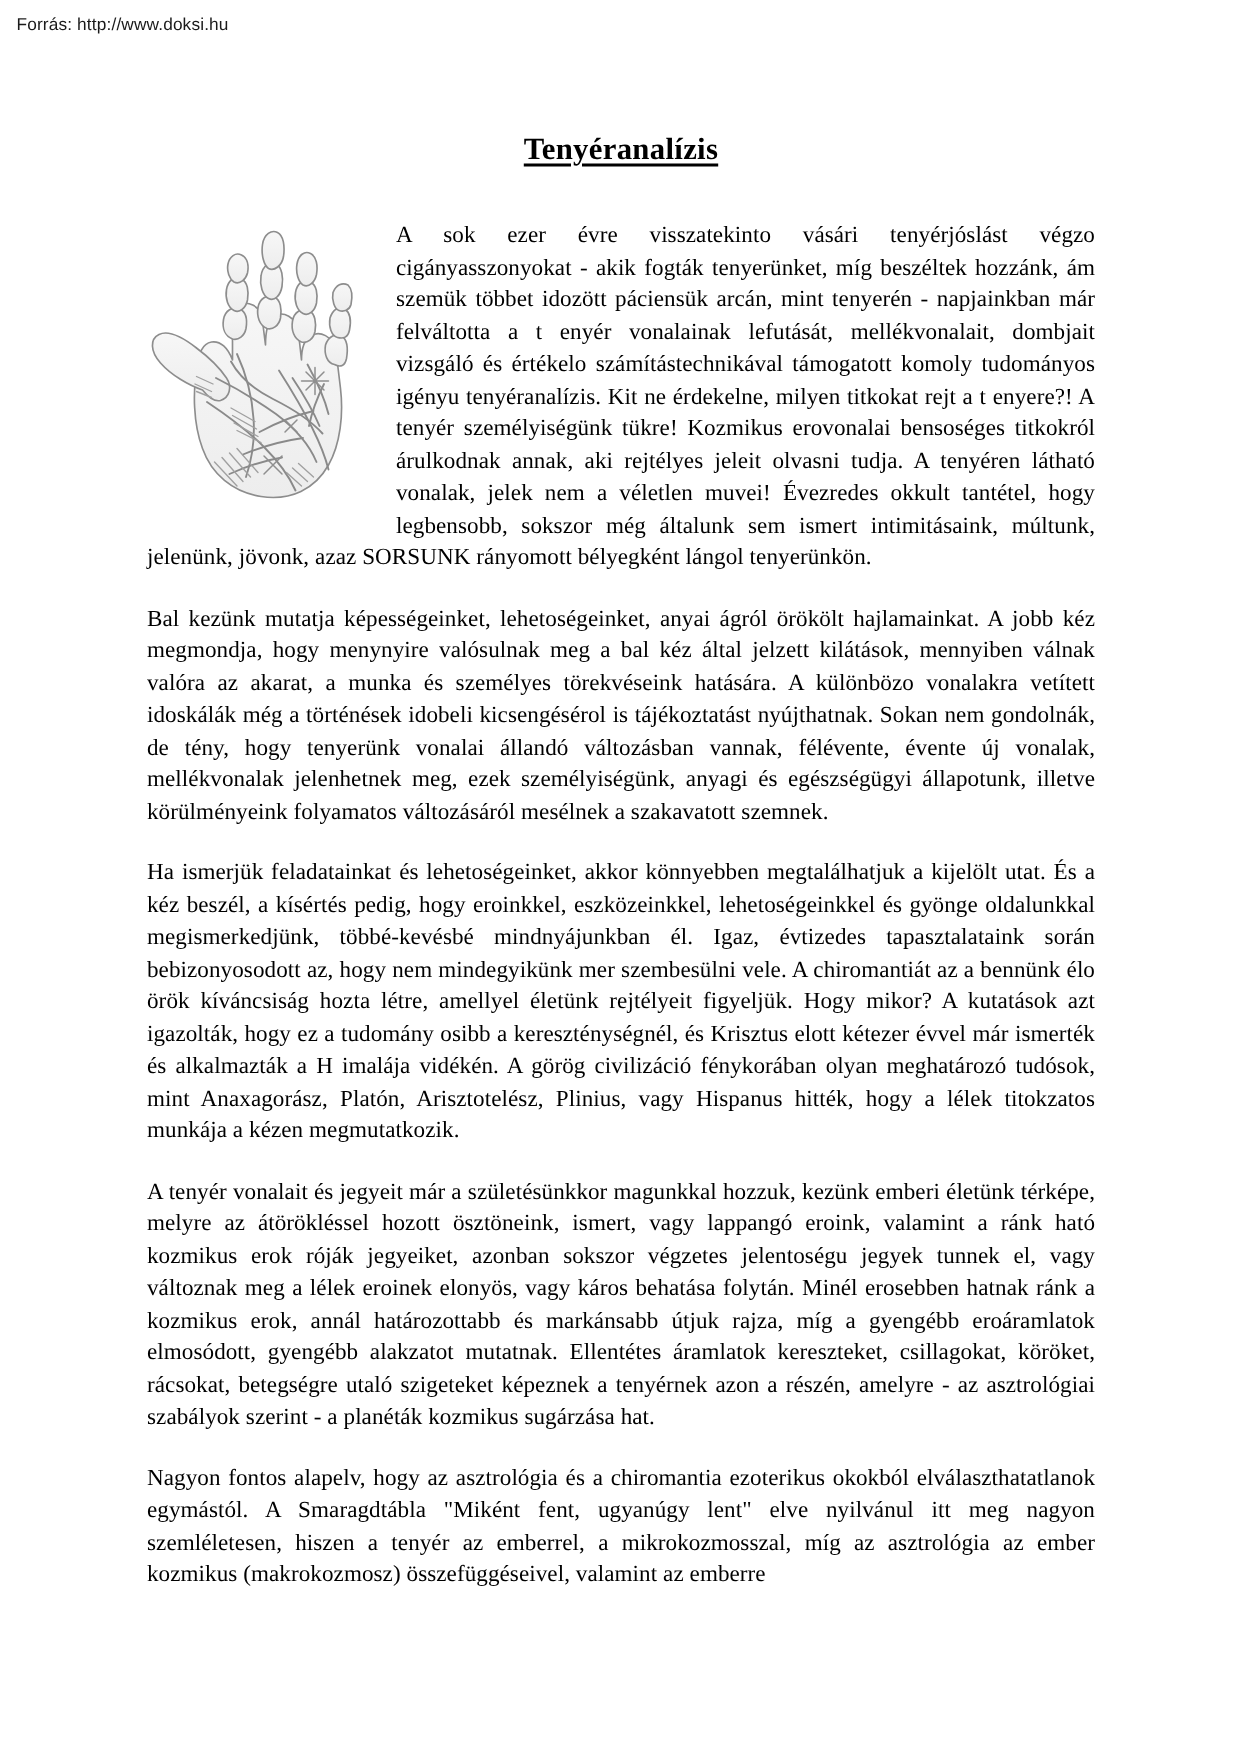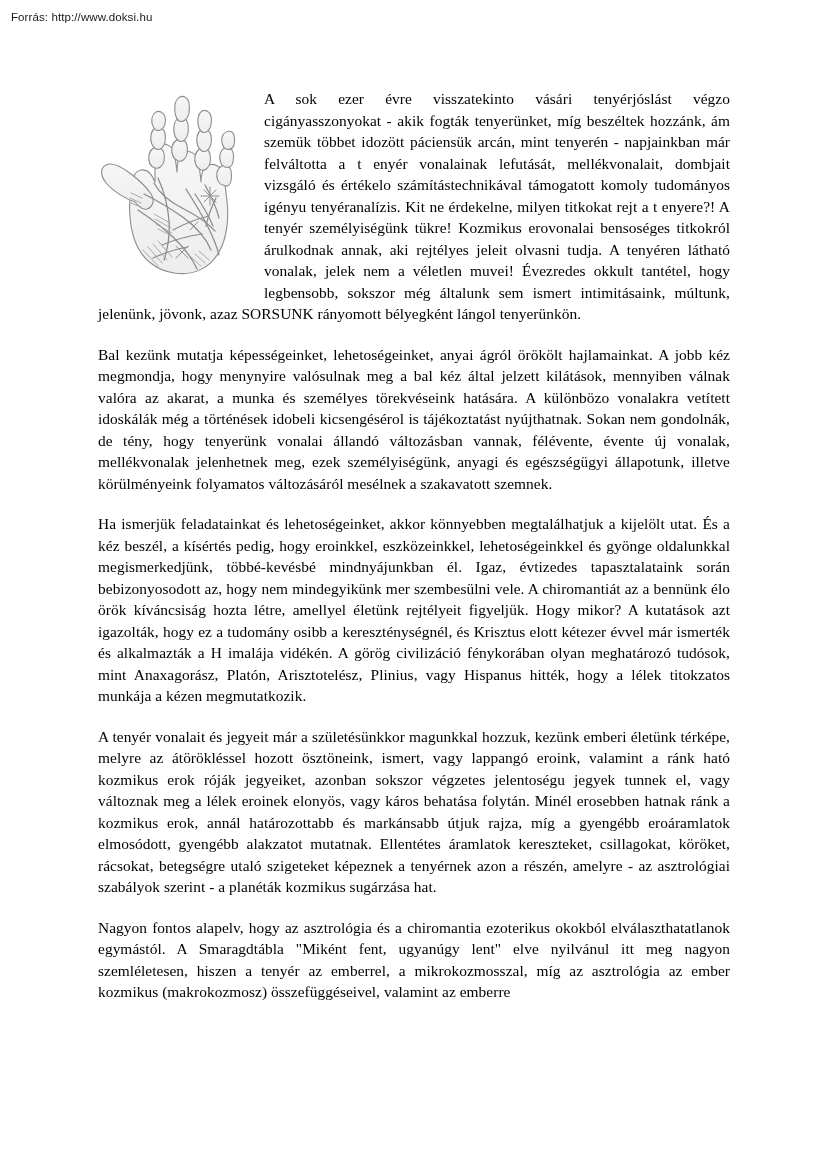--- a/index.html
+++ b/index.html
@@ -91,20 +91,21 @@
 </style>
 </head>
 <body>
 
 <div class="page">
 
   <div class="source-line">Forrás: http://www.doksi.hu</div>
 
   <div class="content">
 
+    <h1 class="doc-title"><span class="title-text">Tenyéranalízis</span></h1>
 
     <figure class="hand-figure">
       <svg viewBox="0 0 152 202" xmlns="http://www.w3.org/2000/svg" aria-hidden="true">
         <defs>
           <linearGradient id="pf" x1="0" y1="0" x2="0" y2="1">
             <stop offset="0%" stop-color="#f7f7f7"></stop>
             <stop offset="100%" stop-color="#ededed"></stop>
           </linearGradient>
         </defs>
         <g fill="url(#pf)" stroke="#8d8d8d" stroke-width="1.1" stroke-linejoin="round" stroke-linecap="round">

